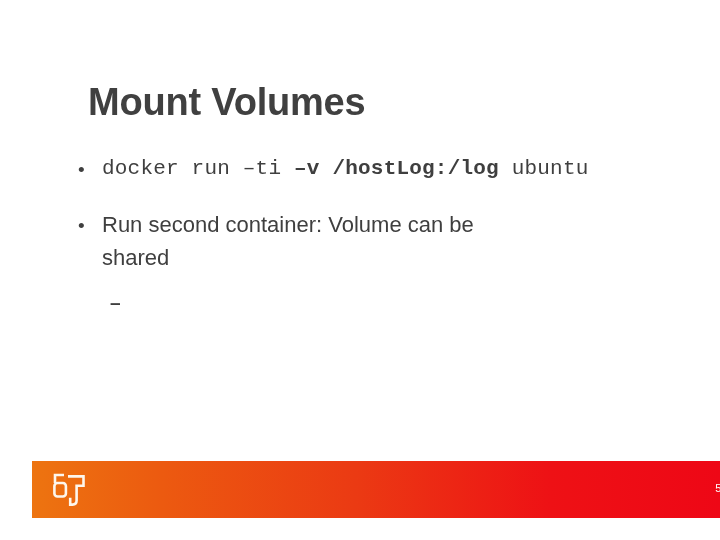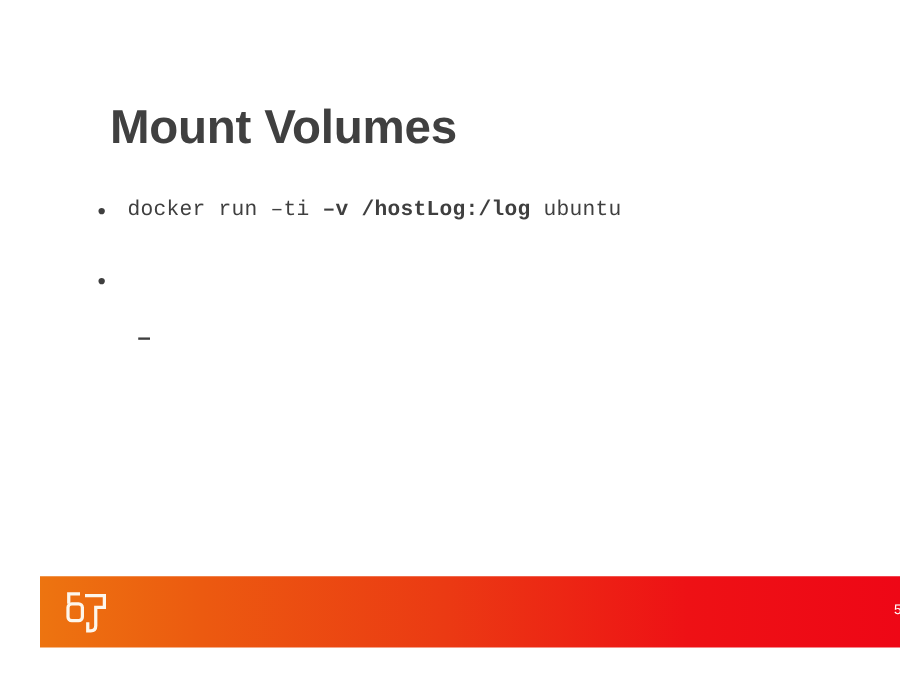--- a/index.html
+++ b/index.html
@@ -72,21 +72,21 @@
     width: 24px;
     font-size: 19px;
     line-height: 29px;
     color: #3f3f3f;
     font-family: "Liberation Sans", sans-serif;
     font-weight: bold;
   }
 
   .bullet-text-mono {
     font-family: "Liberation Mono", "DejaVu Sans Mono", monospace;
-    font-size: 17px;
+    font-size: 21px;
     line-height: 33px;
     color: #3f3f3f;
     letter-spacing: 0.2px;
   }
 
   .bullet-text-sans {
     font-family: "Liberation Sans", sans-serif;
     font-size: 22px;
     line-height: 33px;
     color: #3f3f3f;
@@ -151,20 +151,21 @@
 
     <div class="bullet-row bullet-l1">
       <div class="marker-dot">•</div>
       <div class="bullet-text-mono">
         <span>docker run –ti </span><b class="bold-seg">–v</b><span> </span><b class="bold-seg">/hostLog:/log</b><span> ubuntu</span>
       </div>
     </div>
 
     <div class="bullet-row bullet-l1" style="margin-top:22px;">
       <div class="marker-dot">•</div>
+      <div class="bullet-text-sans" style="max-width:440px;">Run second container: Volume can be shared</div>
     </div>
 
     <div class="bullet-row sub-level">
       <div class="marker-dash">–</div>
     </div>
 
   </div>
 
   <div class="footer-bar">
 

